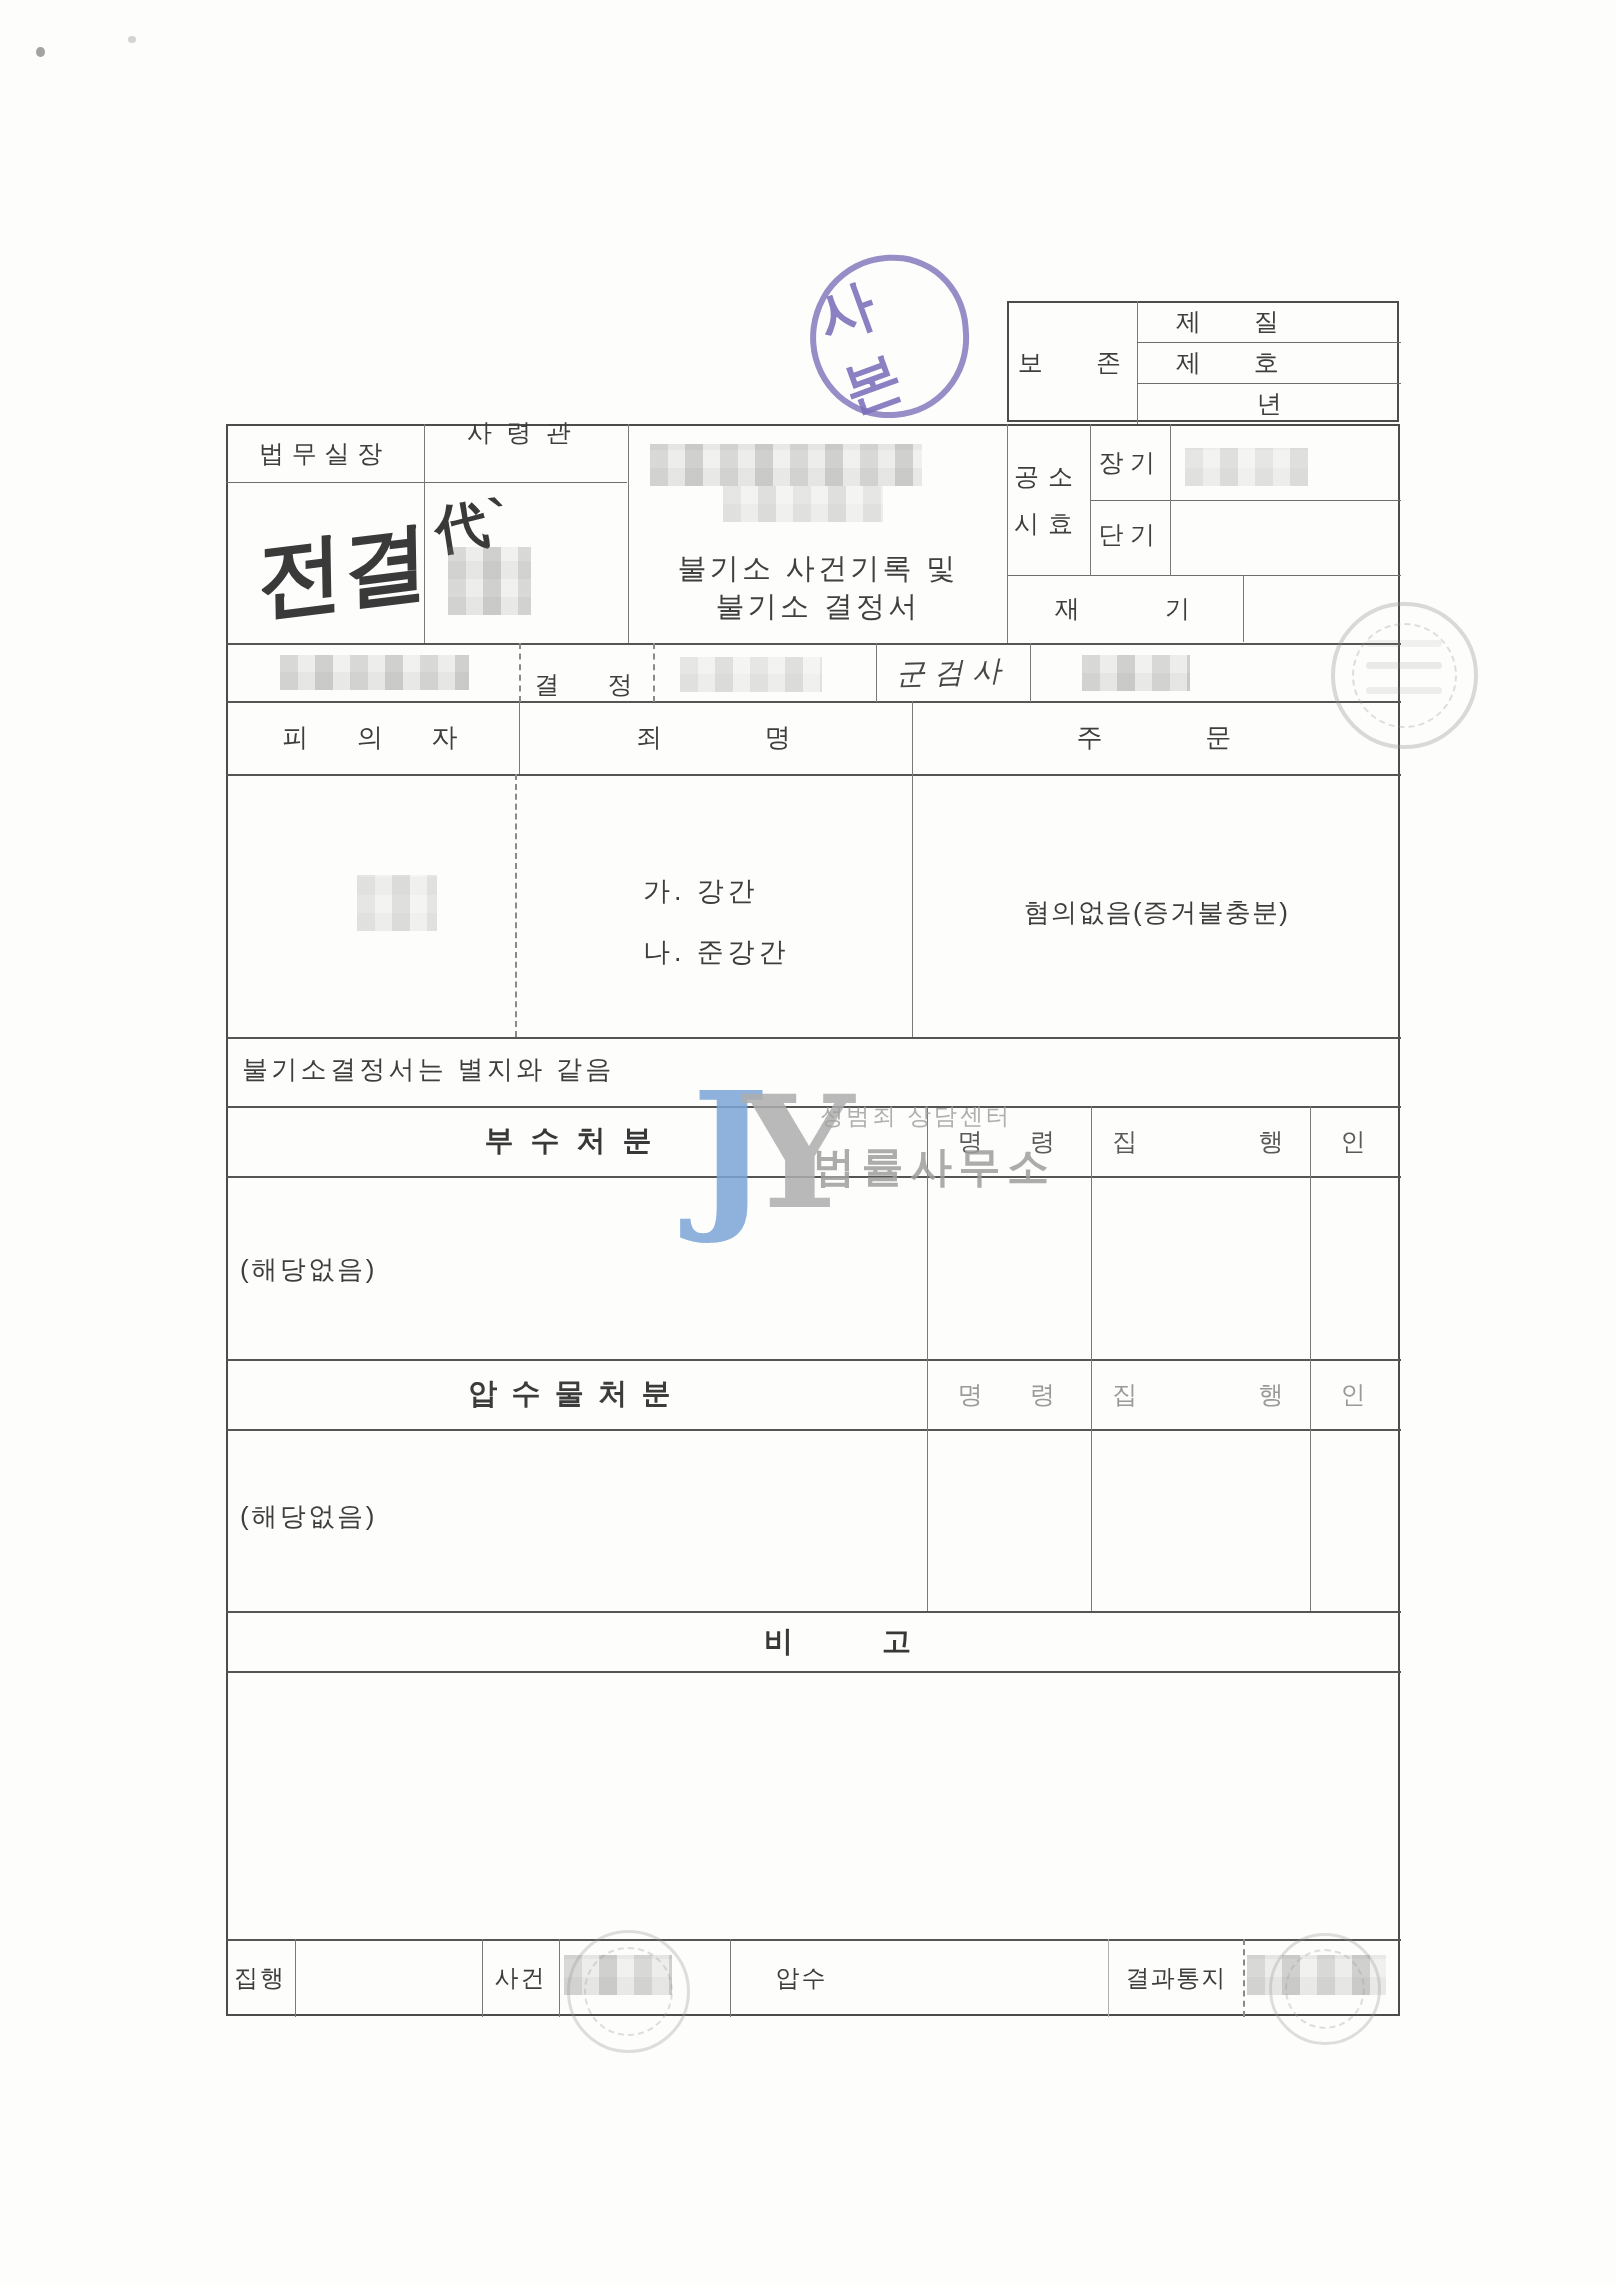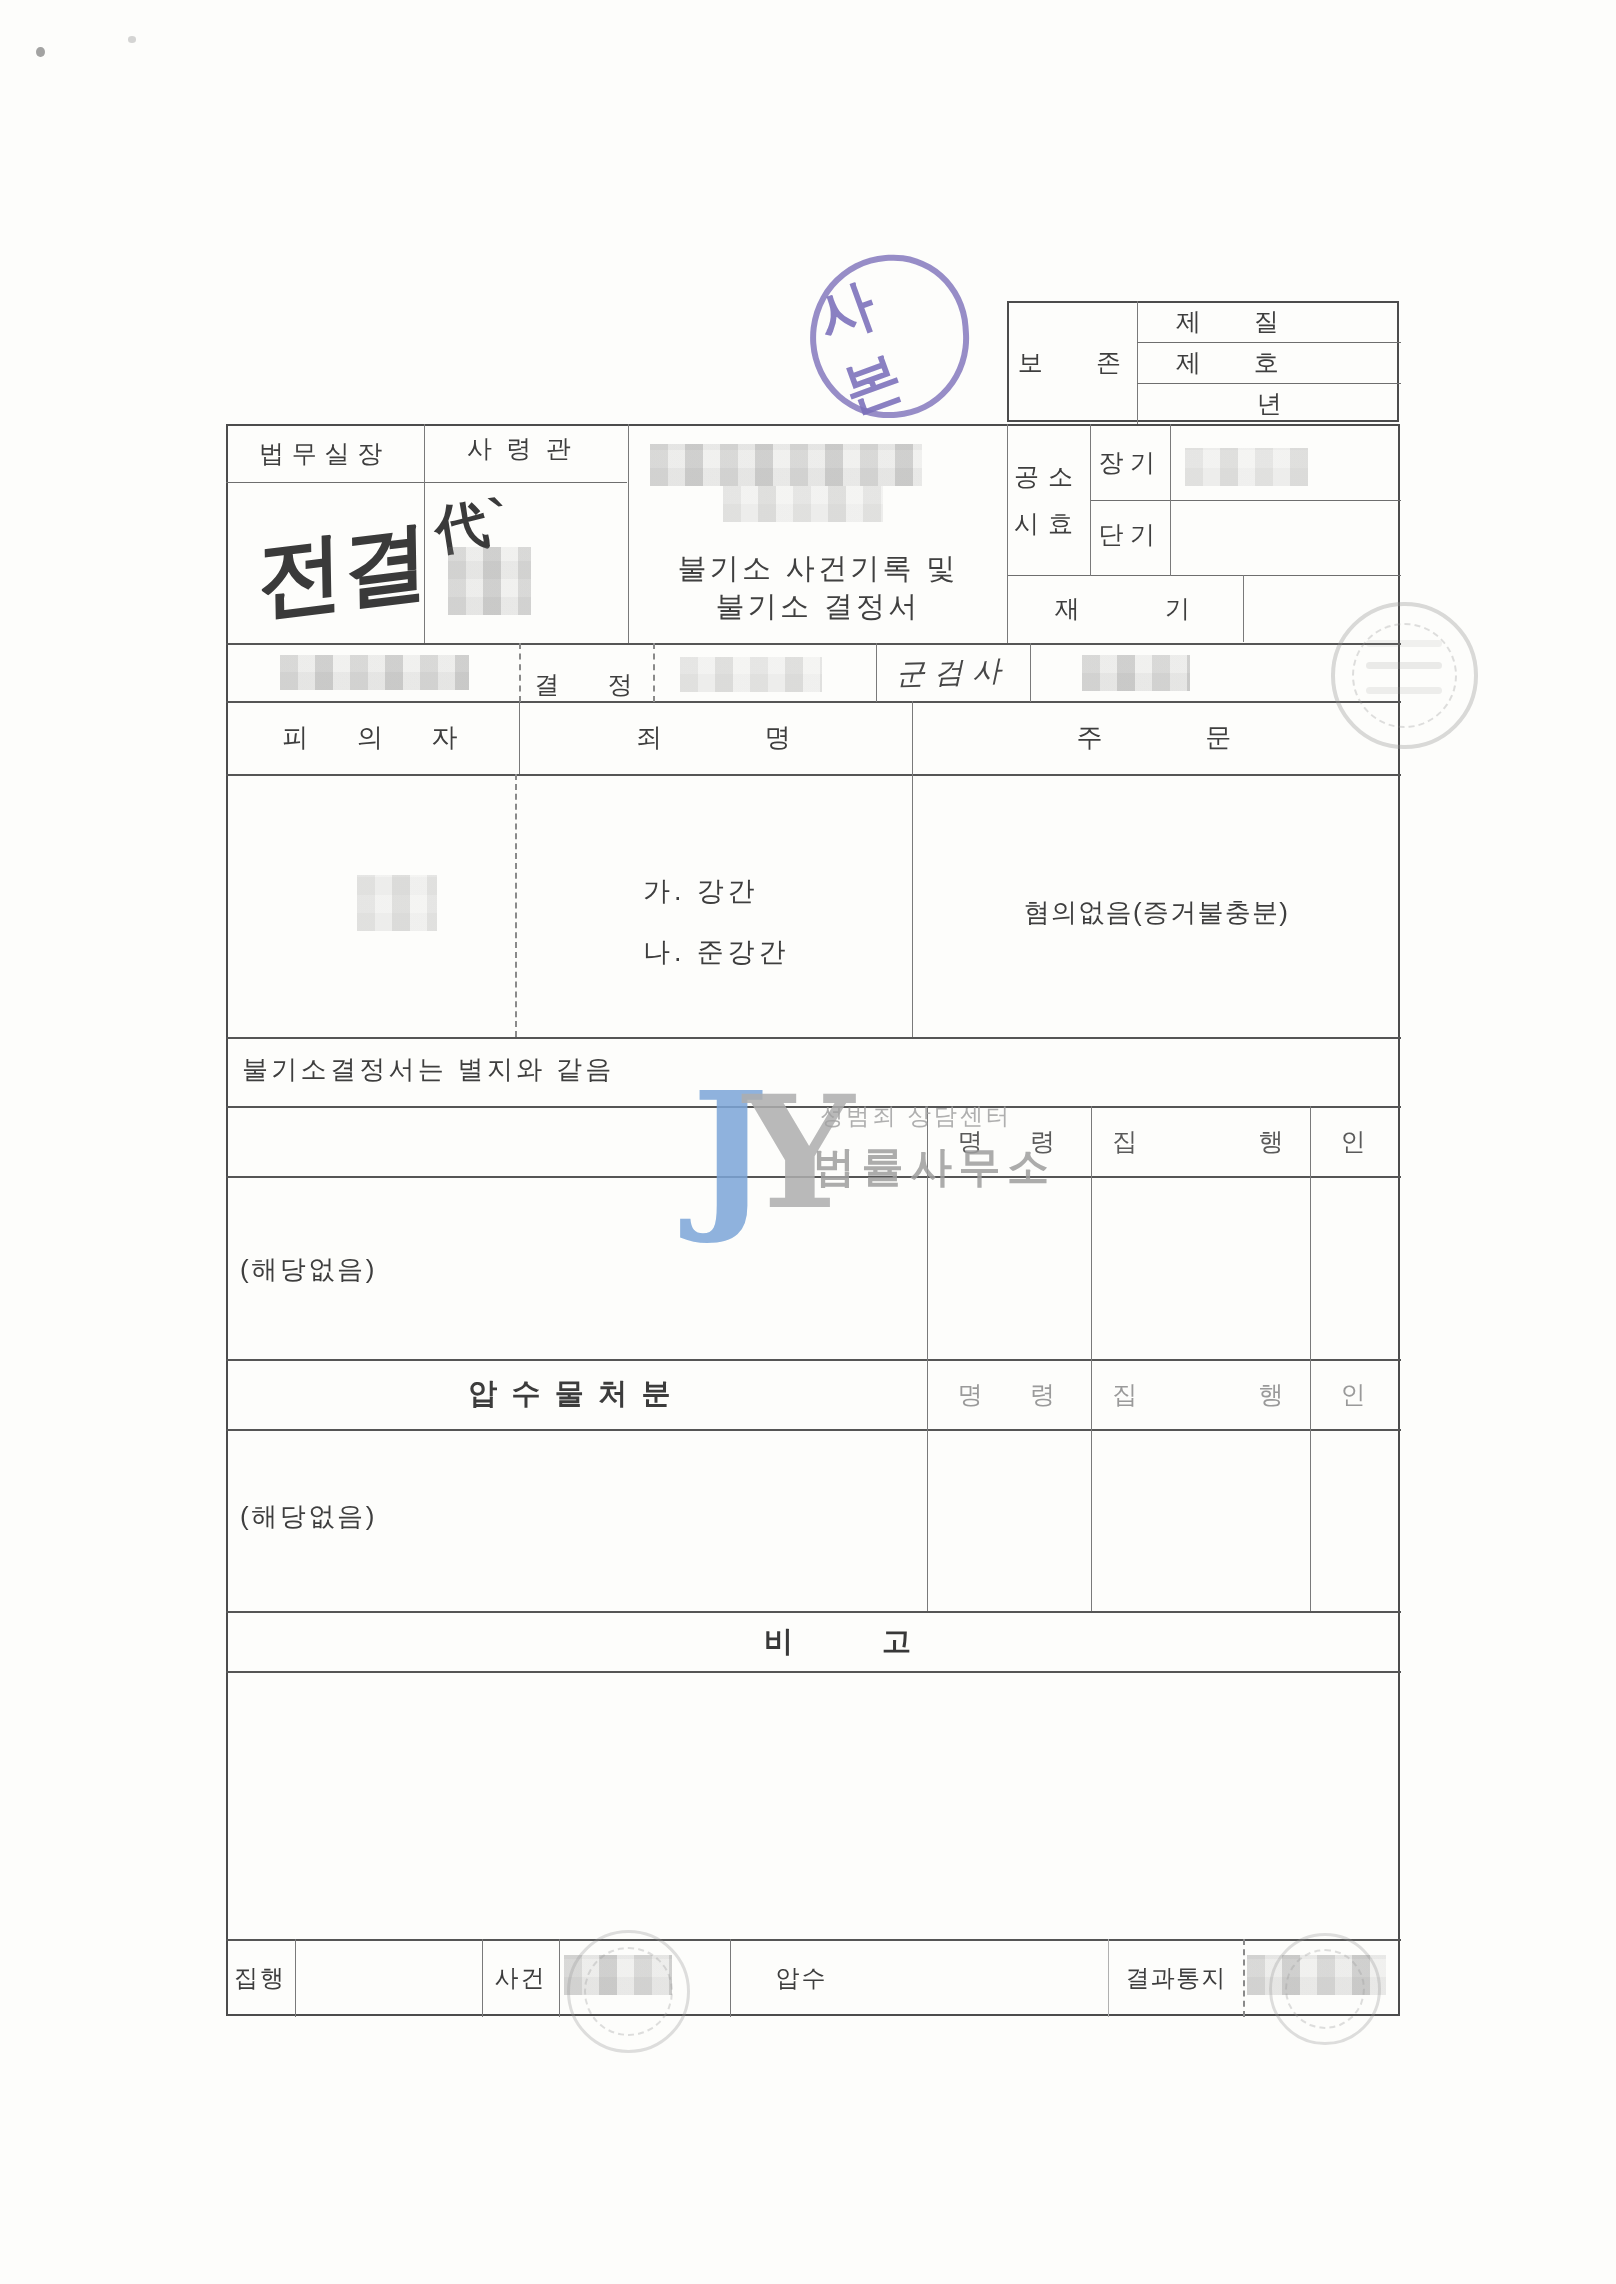--- a/index.html
+++ b/index.html
@@ -110,21 +110,21 @@
   <div class="vl thin" style="left:1091px;top:1106px;height:505px;"></div>
   <div class="vl thin" style="left:1310px;top:1106px;height:505px;"></div>
   <div class="vl thin" style="left:295px;top:1939px;height:78px;"></div>
   <div class="vl thin" style="left:482px;top:1939px;height:78px;"></div>
   <div class="vl thin" style="left:559px;top:1939px;height:78px;"></div>
   <div class="vl thin" style="left:730px;top:1939px;height:78px;"></div>
   <div class="vl light" style="left:1108px;top:1939px;height:78px;"></div>
   <div class="vl dash" style="left:1243px;top:1939px;height:78px;"></div>
 
   <div class="cell lbl" style="left:226px;top:424px;width:197px;height:59px;letter-spacing:7.8px;">법무실장</div>
-  <div class="cell lbl" style="left:424px;top:420px;width:204px;height:56px;letter-spacing:14.3px;">사령관</div>
+  <div class="cell lbl" style="left:424px;top:404px;width:204px;height:56px;letter-spacing:14.3px;">사령관</div>
   <div class="hand" style="left:257px;top:512px;font-size:86px;transform:rotate(-7deg) skewX(-6deg);font-weight:bold;">전결</div>
   <div class="hand" style="left:435px;top:490px;font-size:53px;transform:rotate(-9deg);font-weight:bold;">代ˋ</div>
   <div class="mosaic" style="left:448px;top:547px;width:83px;height:68px;"></div>
 
   <div class="mosaic" style="left:650px;top:444px;width:272px;height:42px;"></div>
   <div class="mosaic soft" style="left:723px;top:486px;width:160px;height:36px;"></div>
   <div class="cell" style="left:628px;top:541px;width:380px;height:91px;flex-direction:column;line-height:38px;">
     <span style="font-size:29px;letter-spacing:3.3px;color:#404040;">불기소 사건기록 및</span>
     <span style="font-size:29px;letter-spacing:3.3px;color:#404040;text-align:right;">불기소 결정서</span>
   </div>
@@ -154,20 +154,23 @@
   <div style="position:absolute;left:611px;top:861px;z-index:2;line-height:61px;font-size:27px;letter-spacing:3.9px;color:#3e3e3e;margin-left:32px;">
     <div>가. 강간</div>
     <div>나. 준강간</div>
   </div>
   <div class="cell" style="left:912px;top:886px;width:489px;height:52px;">
     <span style="font-size:26px;letter-spacing:1.3px;color:#3e3e3e;">혐의없음(증거불충분)</span>
   </div>
 
   <div style="position:absolute;left:242px;top:1052px;z-index:2;font-size:26px;letter-spacing:3.3px;color:#3e3e3e;">불기소결정서는 별지와 같음</div>
 
+  <div class="cell" style="left:226px;top:1106px;width:701px;height:70px;">
+    <span class="bold" style="font-size:29px;letter-spacing:17px;color:#383838;">부수처분</span>
+  </div>
   <div class="cell lbl mid" style="left:927px;top:1106px;width:164px;height:70px;word-spacing:30px;">명 령</div>
   <div class="cell lbl mid" style="left:1091px;top:1106px;width:219px;height:70px;word-spacing:104px;">집 행</div>
   <div class="cell lbl mid" style="left:1310px;top:1106px;width:91px;height:70px;">인</div>
   <div style="position:absolute;left:240px;top:1252px;z-index:2;font-size:26px;letter-spacing:2.6px;color:#3e3e3e;">(해당없음)</div>
 
   <div class="wm wm-j" style="left:692px;top:1057px;">J</div>
   <div class="wm wm-y" style="left:743px;top:1061px;">Y</div>
   <div class="wm wm-top" style="left:820px;top:1100px;">성범죄 상담센터</div>
   <div class="wm wm-bottom" style="left:813px;top:1139px;">법률사무소</div>
 

